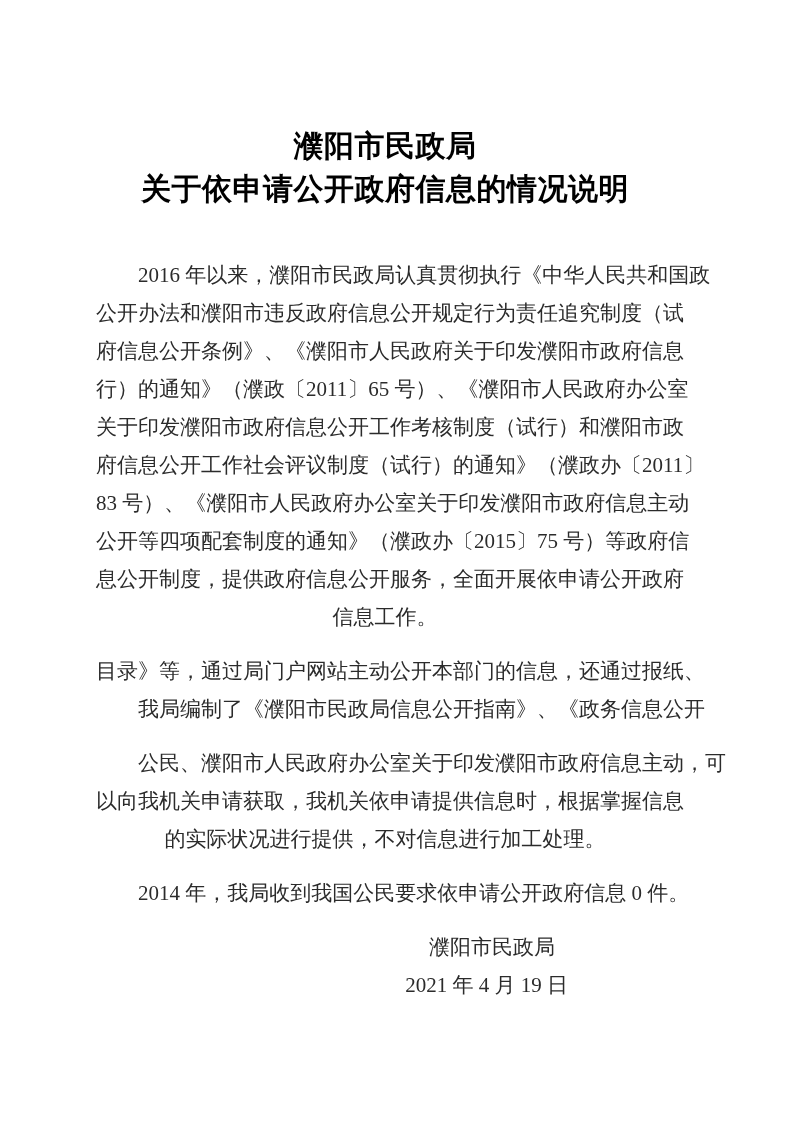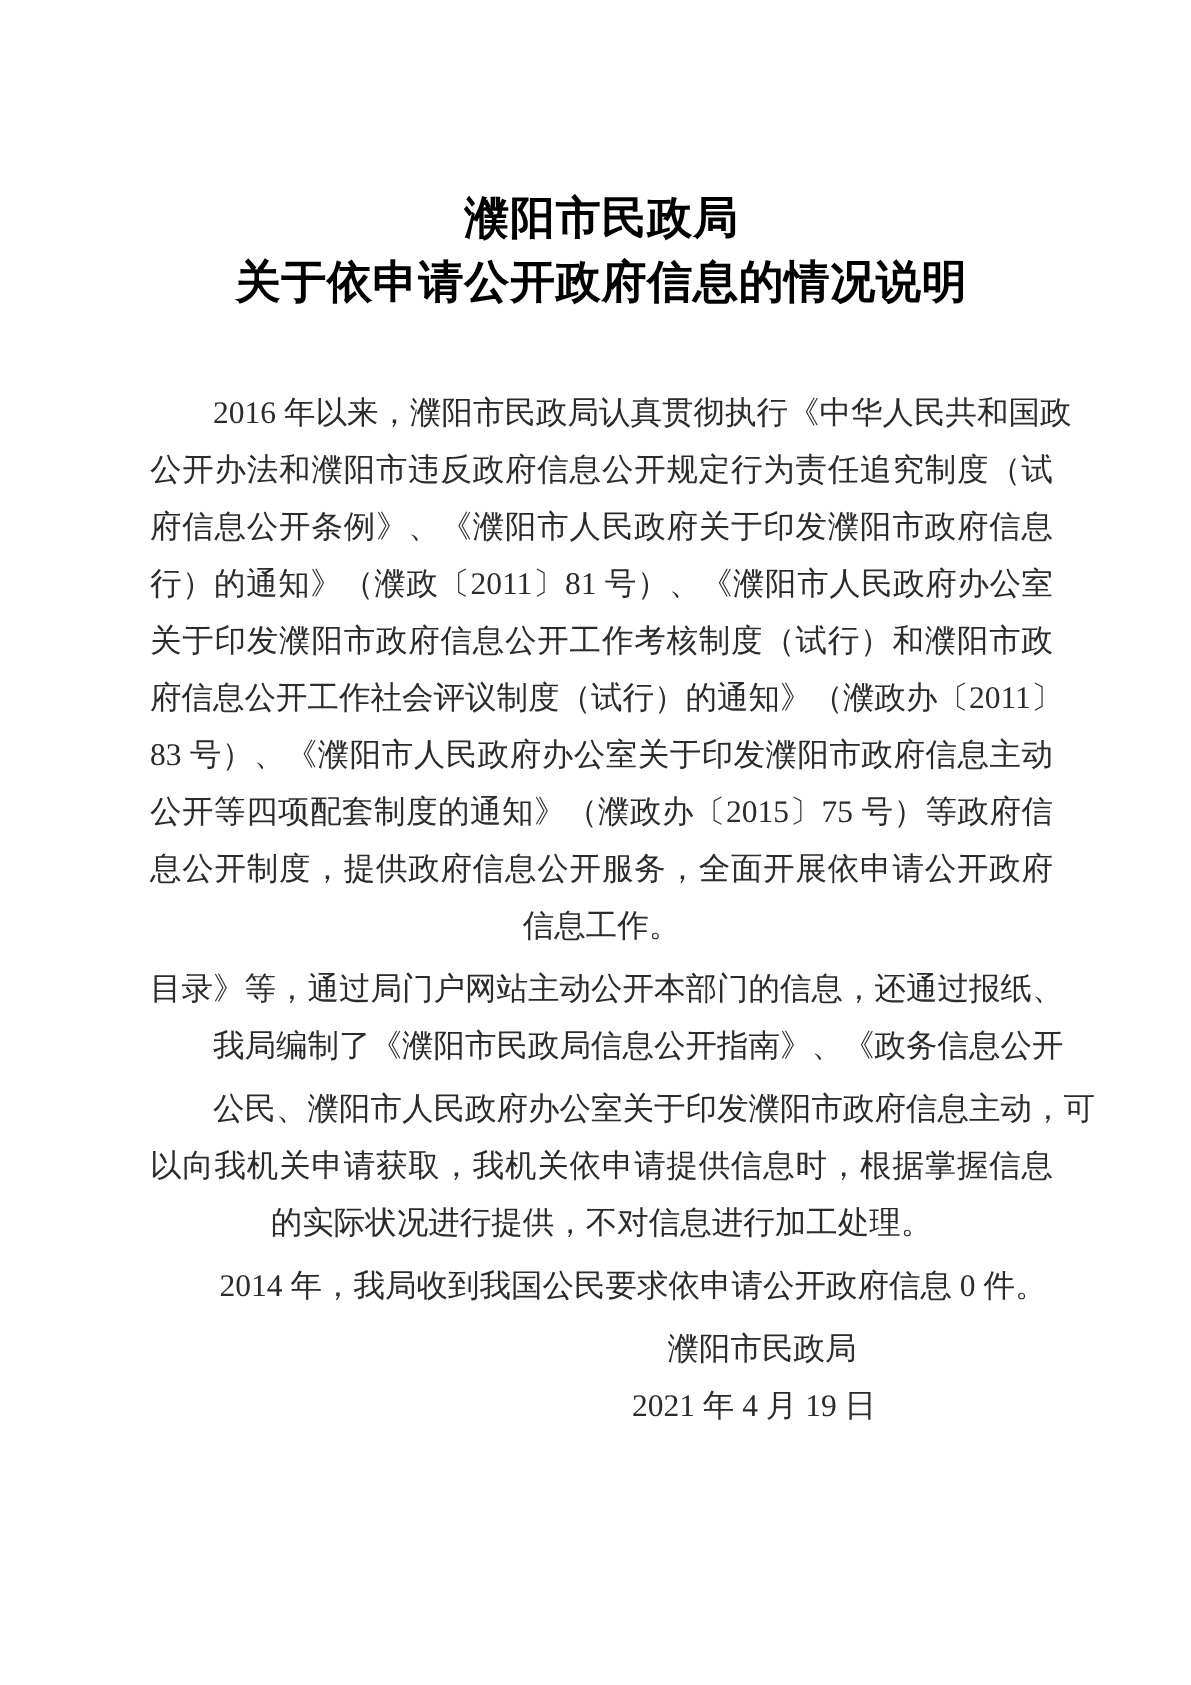--- a/index.html
+++ b/index.html
@@ -10,41 +10,41 @@
   .page {
     position: relative;
     width: 794px;
     height: 1123px;
     background: #ffffff;
     overflow: hidden;
     font-family: "Liberation Serif", "DejaVu Serif", serif;
   }
   .content {
     position: absolute;
-    left: 96px;
+    left: 80px;
     top: 0;
     width: 610px;
     padding-top: 124px;
   }
   .doc-title {
     text-align: center;
     font-size: 30px;
     line-height: 43px;
     font-weight: bold;
     color: #000000;
     letter-spacing: 0.5px;
     white-space: nowrap;
   }
   .doc-body {
     margin-top: 46px;
     font-size: 21px;
     line-height: 38px;
     color: #2b2b2b;
   }
-  .para { margin: 4px; }
+  .para { margin: 16px; }
   .para + .para { margin-top: 3px; }
   .line {
     white-space: nowrap;
     text-align: center;
   }
   .line.just {
     text-align: justify;
     text-align-last: justify;
   }
   .line.first {
@@ -75,21 +75,21 @@
       <div>濮阳市民政局</div>
       <div>关于依申请公开政府信息的情况说明</div>
     </div>
 
     <div class="doc-body">
 
       <div class="para">
         <div class="line just first">2016 年以来，濮阳市民政局认真贯彻执行《中华人民共和国政</div>
         <div class="line just">公开办法和濮阳市违反政府信息公开规定行为责任追究制度（试</div>
         <div class="line just">府信息公开条例》、《濮阳市人民政府关于印发濮阳市政府信息</div>
-        <div class="line just">行）的通知》（濮政〔2011〕81 号）、《濮阳市人民政府办公室</div>
+        <div class="line just">行）的通知》（濮政〔2011〕65 号）、《濮阳市人民政府办公室</div>
         <div class="line just">关于印发濮阳市政府信息公开工作考核制度（试行）和濮阳市政</div>
         <div class="line just">府信息公开工作社会评议制度（试行）的通知》（濮政办〔2011〕</div>
         <div class="line just">83 号）、《濮阳市人民政府办公室关于印发濮阳市政府信息主动</div>
         <div class="line just">公开等四项配套制度的通知》（濮政办〔2015〕75 号）等政府信</div>
         <div class="line just">息公开制度，提供政府信息公开服务，全面开展依申请公开政府</div>
         <div class="line">信息工作。</div>
       </div>
 
       <div class="para">
         <div class="line just">目录》等，通过局门户网站主动公开本部门的信息，还通过报纸、</div>

